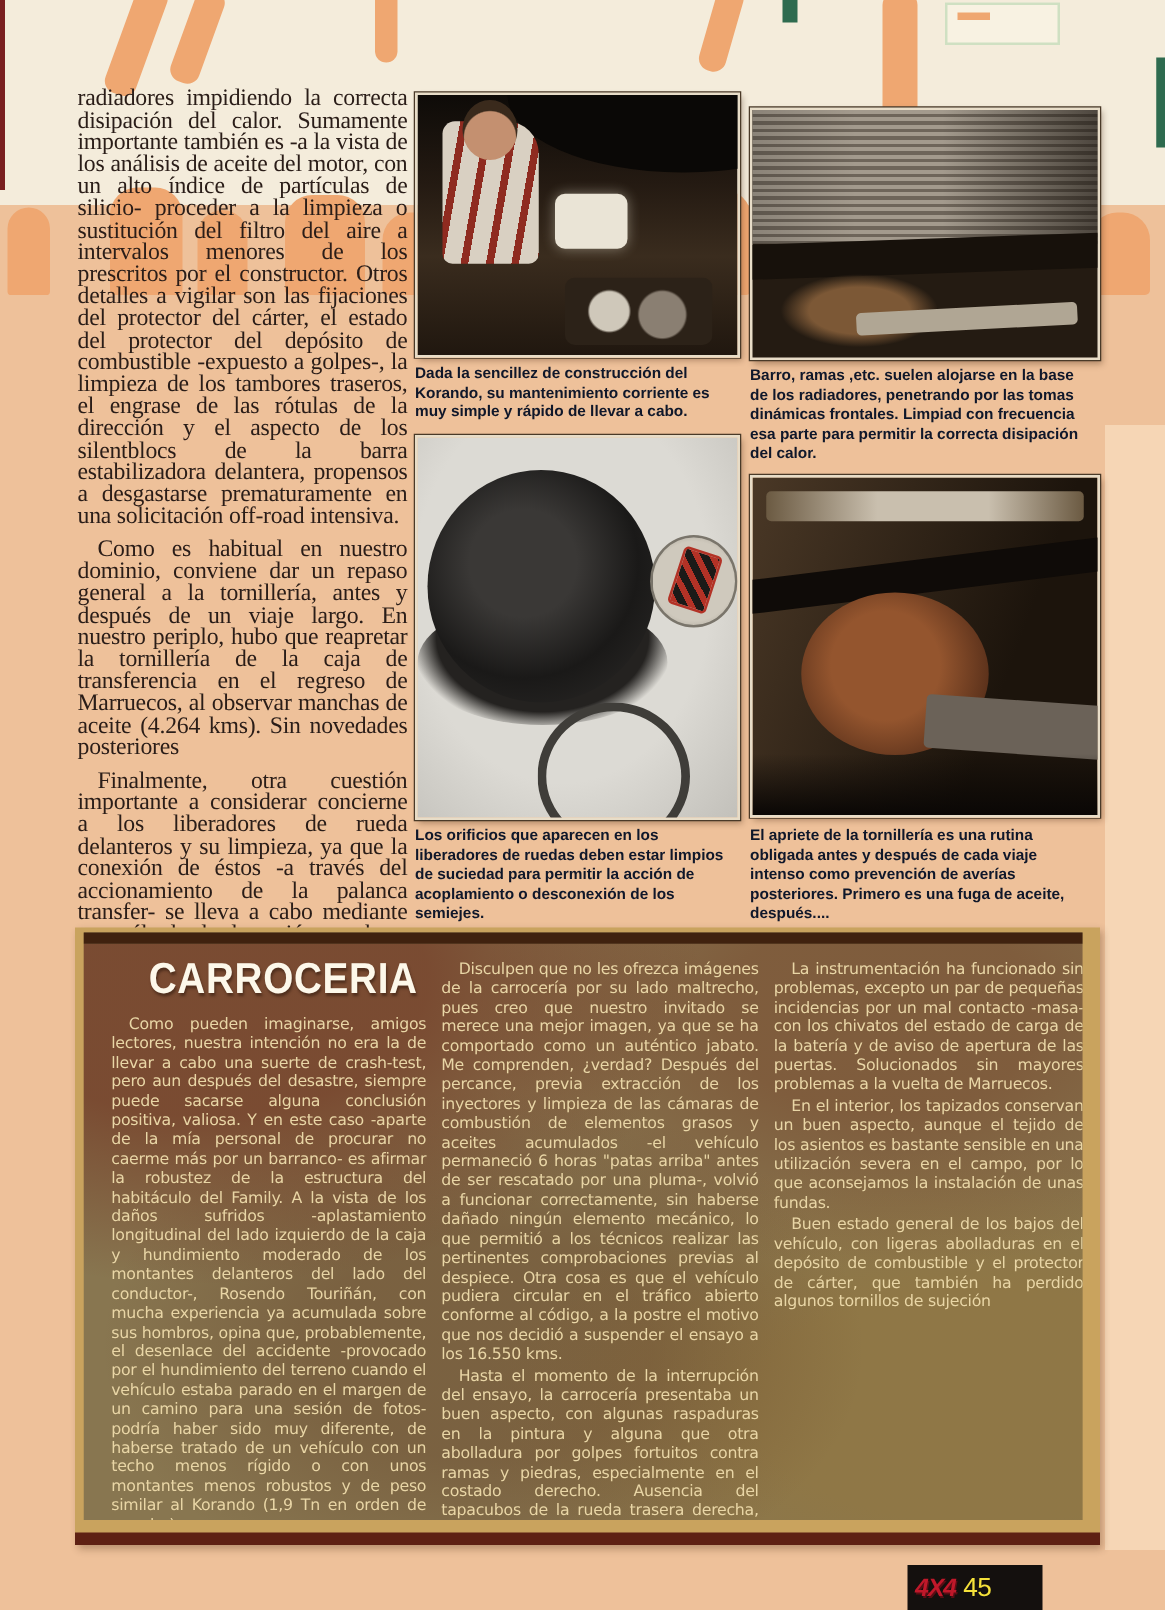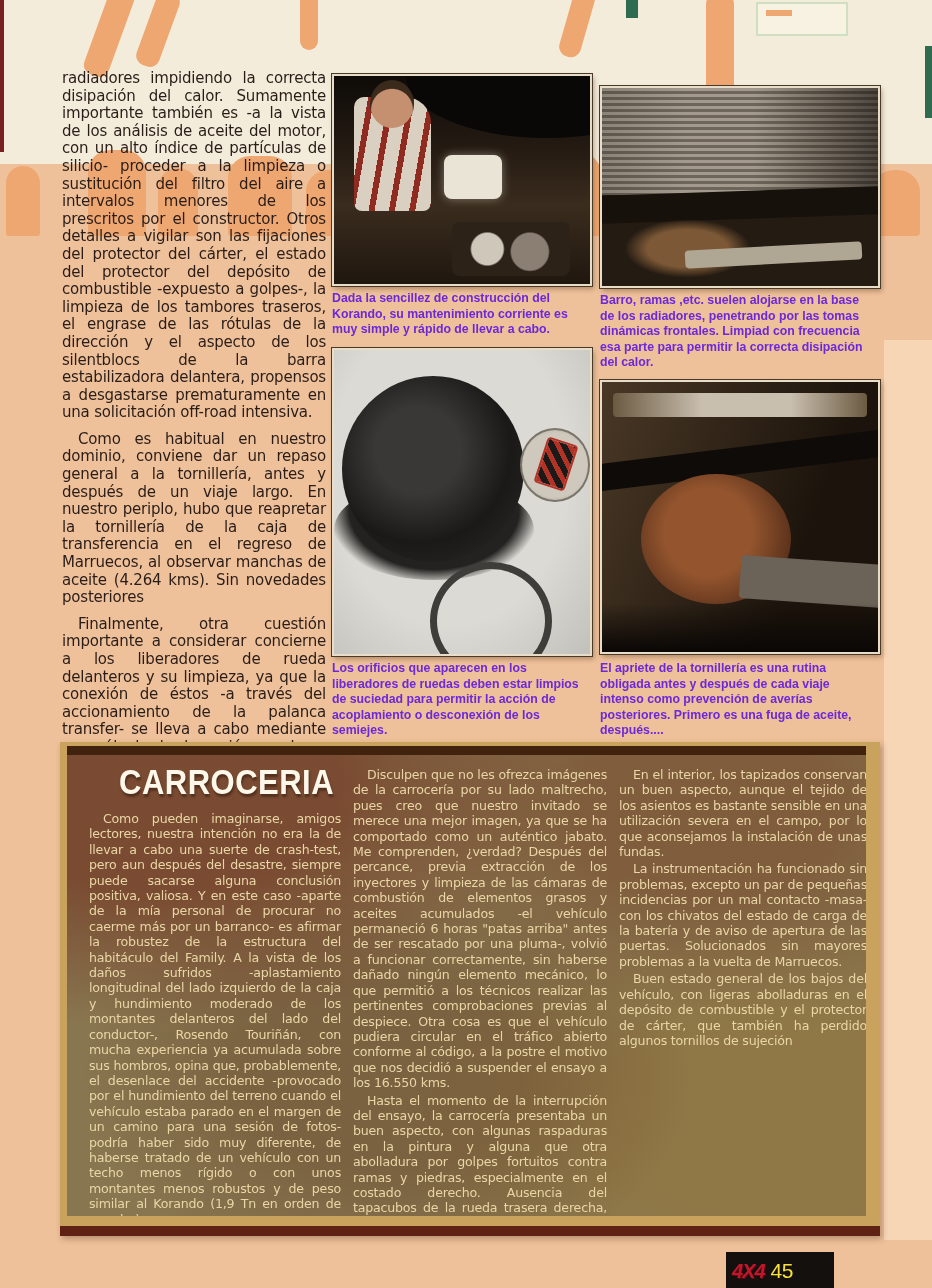--- a/index.html
+++ b/index.html
@@ -12,21 +12,21 @@
   .bump{position:absolute;background:#efa771;border-radius:22px 22px 4px 4px;}
   .stroke{position:absolute;background:#efa771;border-radius:10px;}
   .edge-left{position:absolute;left:0;top:0;width:4px;height:152px;background:#7a2020;}
   .edge-right-green{position:absolute;left:925px;top:46px;width:7px;height:72px;background:#2e6b4f;}
   .green-mark{position:absolute;background:#2e6b4f;}
   .white-box{position:absolute;left:756px;top:2px;width:88px;height:30px;background:#f8f2e2;border:2px solid #cfe0c2;}
   .white-box .tick{position:absolute;left:8px;top:6px;width:26px;height:6px;background:#efa771;}
 
   
   .main-col{position:absolute;left:62px;top:70px;width:264px;color:#2a1d18;}
-  .main-col p{margin:0;font-size:15px;line-height:17.6px;text-align:justify;letter-spacing:-0.2px;}
+  .main-col p{margin:0;font-size:19px;line-height:17.6px;text-align:justify;letter-spacing:-0.2px;font-family:Liberation Serif, serif;}
   .main-col p + p{margin-top:9px;text-indent:16px;}
 
   
   .photo{position:absolute;border:2px solid #e8ddc8;box-shadow:0 0 0 1px #4a3a28,2px 3px 5px rgba(60,30,10,.35);overflow:hidden;}
   .ph-engine{left:332px;top:74px;width:256px;height:208px;background:linear-gradient(180deg,#0e0b08 0%,#241a12 34%,#3a2c1e 62%,#20170f 100%);}
   .ph-engine .hood{position:absolute;left:28%;top:-30%;width:110%;height:60%;background:#0a0806;border-radius:50%;}
   .ph-engine .torso{position:absolute;left:8%;top:10%;width:30%;height:55%;background:repeating-linear-gradient(100deg,#d9d0c2 0 14px,#8f2b20 14px 20px);border-radius:10px 26px 8px 8px;}
   .ph-engine .head{position:absolute;left:14%;top:2%;width:44px;height:48px;background:radial-gradient(circle at 50% 62%,#c49070 55%,#3a2a1c 58%);border-radius:50%;}
   .ph-engine .filter{position:absolute;left:43%;top:38%;width:58px;height:44px;background:#eae4d6;border-radius:8px;box-shadow:0 0 10px rgba(255,250,230,.4);}
   .ph-engine .parts{position:absolute;left:46%;top:70%;width:46%;height:26%;background:radial-gradient(circle at 30% 50%,#cfc8ba 0 18%,transparent 20%),radial-gradient(circle at 66% 55%,#8a7f72 0 22%,transparent 24%),#2c2218;border-radius:8px;}
@@ -43,21 +43,21 @@
   .ph-hub .dial-mark{position:absolute;left:206px;top:90px;width:28px;height:44px;background:repeating-linear-gradient(45deg,#b33226 0 5px,#1c1a18 5px 11px);border:2px solid #b33226;border-radius:4px;transform:rotate(18deg);}
   .ph-hub .ring{position:absolute;left:96px;top:212px;width:108px;height:104px;border:7px solid #3f3d39;border-radius:50%;clip-path:polygon(0 0,100% 0,100% 78%,60% 100%,0 100%);}
   .ph-axle{left:600px;top:380px;width:276px;height:270px;background:linear-gradient(110deg,#4a3826,#1c140c 70%);}
   .ph-axle .topbar{position:absolute;left:4%;top:4%;width:92%;height:9%;background:linear-gradient(90deg,#6b5a42,#c9bfae 35%,#c9bfae 70%,#6b5a42);border-radius:4px;}
   .ph-axle .spring{position:absolute;left:-4%;top:24%;width:108%;height:10%;background:#0f0b08;transform:rotate(-7deg);}
   .ph-axle .diff{position:absolute;left:14%;top:34%;width:150px;height:130px;background:radial-gradient(circle at 45% 45%,#94552e 0 40%,#5e331c 75%,transparent 95%);border-radius:50%;}
   .ph-axle .member{position:absolute;left:50%;top:66%;width:52%;height:16%;background:#6b6258;transform:rotate(4deg);border-radius:4px;}
   .ph-axle .shadow{position:absolute;left:0;bottom:0;width:100%;height:18%;background:linear-gradient(180deg,transparent,#0a0705);}
 
   
-  .caption{position:absolute;margin:0;font-family:"Liberation Sans",sans-serif;font-weight:bold;font-size:12.3px;line-height:15.6px;color:#6d28d9;}
+  .caption{position:absolute;margin:0;font-family:"Liberation Sans",sans-serif;font-weight:bold;font-size:12.3px;line-height:15.6px;color:#0f172a;}
   .cap1{left:332px;top:291px;width:252px;}
   .cap2{left:600px;top:293px;width:266px;}
   .cap3{left:332px;top:661px;width:252px;}
   .cap4{left:600px;top:661px;width:266px;}
 
   
   .box-outer{position:absolute;left:60px;top:742px;width:820px;height:494px;box-sizing:border-box;background:#c9a35e;border-bottom:10px solid #5e2114;padding:4px 14px 10px 7px;box-shadow:2px 3px 6px rgba(60,30,10,.3);}
   .box-inner{position:relative;width:100%;height:100%;box-sizing:border-box;background:
       radial-gradient(ellipse at 12% 6%,rgba(110,40,25,.55) 0 18%,transparent 40%),
       radial-gradient(ellipse at 80% 12%,rgba(110,45,25,.35) 0 14%,transparent 36%),
@@ -161,22 +161,22 @@
     <div class="box-inner">
       <h2 class="box-title">CARROCERIA</h2>
       <div class="box-col bcol1">
         <p>Como pueden imaginarse, amigos lectores, nuestra intención no era la de llevar a cabo una suerte de crash-test, pero aun después del desastre, siempre puede sacarse alguna conclusión positiva, valiosa. Y en este caso -aparte de la mía personal de procurar no caerme más por un barranco- es afirmar la robustez de la estructura del habitáculo del Family. A la vista de los daños sufridos -aplastamiento longitudinal del lado izquierdo de la caja y hundimiento moderado de los montantes delanteros del lado del conductor-, Rosendo Touriñán, con mucha experiencia ya acumulada sobre sus hombros, opina que, probablemente, el desenlace del accidente -provocado por el hundimiento del terreno cuando el vehículo estaba parado en el margen de un camino para una sesión de fotos- podría haber sido muy diferente, de haberse tratado de un vehículo con un techo menos rígido o con unos montantes menos robustos y de peso similar al Korando (1,9 Tn en orden de marcha).</p>
       </div>
       <div class="box-col bcol2">
         <p>Disculpen que no les ofrezca imágenes de la carrocería por su lado maltrecho, pues creo que nuestro invitado se merece una mejor imagen, ya que se ha comportado como un auténtico jabato. Me comprenden, ¿verdad? Después del percance, previa extracción de los inyectores y limpieza de las cámaras de combustión de elementos grasos y aceites acumulados -el vehículo permaneció 6 horas "patas arriba" antes de ser rescatado por una pluma-, volvió a funcionar correctamente, sin haberse dañado ningún elemento mecánico, lo que permitió a los técnicos realizar las pertinentes comprobaciones previas al despiece. Otra cosa es que el vehículo pudiera circular en el tráfico abierto conforme al código, a la postre el motivo que nos decidió a suspender el ensayo a los 16.550 kms.</p>
         <p>Hasta el momento de la interrupción del ensayo, la carrocería presentaba un buen aspecto, con algunas raspaduras en la pintura y alguna que otra abolladura por golpes fortuitos contra ramas y piedras, especialmente en el costado derecho. Ausencia del tapacubos de la rueda trasera derecha, perdido durante el viaje a Marruecos (5.400 kms.)</p>
       </div>
       <div class="box-col bcol3">
+        <p>La instrumentación ha funcionado sin problemas, excepto un par de pequeñas incidencias por un mal contacto -masa- con los chivatos del estado de carga de la batería y de aviso de apertura de las puertas. Solucionados sin mayores problemas a la vuelta de Marruecos.</p>
         <p>En el interior, los tapizados conservan un buen aspecto, aunque el tejido de los asientos es bastante sensible en una utilización severa en el campo, por lo que aconsejamos la instalación de unas fundas.</p>
-        <p>La instrumentación ha funcionado sin problemas, excepto un par de pequeñas incidencias por un mal contacto -masa- con los chivatos del estado de carga de la batería y de aviso de apertura de las puertas. Solucionados sin mayores problemas a la vuelta de Marruecos.</p>
         <p>Buen estado general de los bajos del vehículo, con ligeras abolladuras en el depósito de combustible y el protector de cárter, que también ha perdido algunos tornillos de sujeción</p>
       </div>
     </div>
   </div>
 
   <div class="logo">
     <span class="brand">4X4</span>
     <span class="pnum">45</span>
   </div>
 

